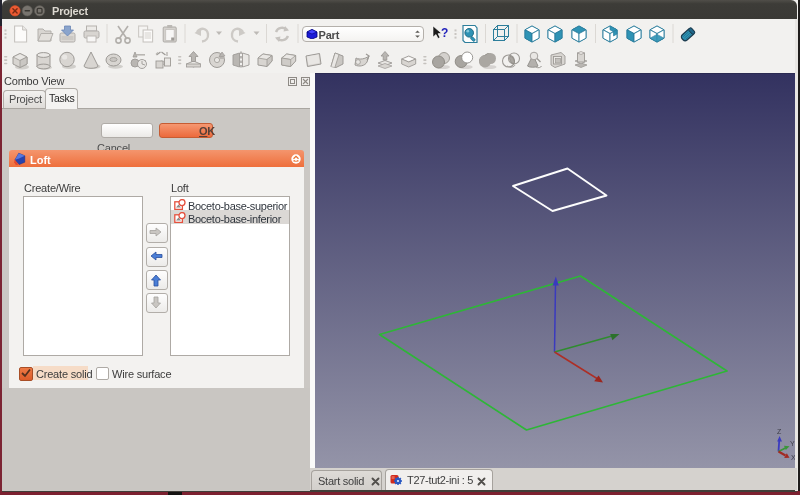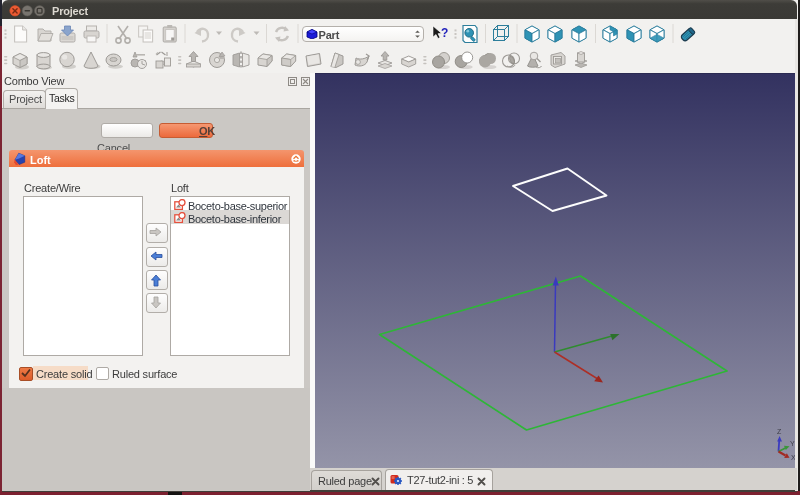--- a/index.html
+++ b/index.html
@@ -386,21 +386,21 @@
   <path d="M4 1 L4 7 L1.5 7 L6 12 L10.5 7 L8 7 L8 1 Z" fill="#c9c6c2" stroke="#a5a29e" stroke-width="0.8"></path>
 </svg>
 
 <div class="abs" style="left:33px;top:365.5px;width:55px;height:14px;background:#f6dcc7;"></div>
 <div class="abs" style="left:19px;top:366.5px;width:12px;height:12px;background:linear-gradient(#ee7a45,#dd5c2a);border:1px solid #a84e26;border-radius:2px;"></div>
 <svg class="abs" style="left:21px;top:368px;" width="10" height="10">
   <path d="M1 5 L4 8 L9 1.5" stroke="#55301e" stroke-width="1.8" fill="none"></path>
 </svg>
 <div class="abs txt" style="left:36px;top:368.5px;">Create solid</div>
 <div class="abs" style="left:96px;top:366.5px;width:11px;height:11px;background:#ffffff;border:1px solid #aeaaa5;border-radius:2px;"></div>
-<div class="abs txt" style="left:112px;top:368.5px;">Ruled surface</div>
+<div class="abs txt" style="left:112px;top:368.5px;">Wire surface</div>
 
 <div class="abs" style="left:2px;top:388px;width:308px;height:102px;background:#c9c6c2;"></div>
 
 <div class="abs" style="left:310px;top:73px;width:4.5px;height:417px;background:#fafaf9;"></div>
 
 <div class="abs" style="left:314.5px;top:73px;width:480.5px;height:395px;background:linear-gradient(#333260,#9494a8);border-top:1.5px solid #2b2a52;box-sizing:border-box;"></div>
 <svg class="abs" style="left:314.5px;top:73px;" width="481" height="395">
 
   <polygon points="252.5,95.5 291.5,122.5 237.5,138 198,113" fill="none" stroke="#fdfdfd" stroke-width="1.9" stroke-linejoin="round"></polygon>
 
@@ -423,21 +423,21 @@
     <text x="462" y="361" font-size="7" fill="#3c3c46" font-family="Liberation Sans">Z</text>
     <text x="475" y="373" font-size="7" fill="#3c3c46" font-family="Liberation Sans">Y</text>
     <text x="476" y="387" font-size="7" fill="#3c3c46" font-family="Liberation Sans">X</text>
   </g>
 </svg>
 
 <div class="abs" style="left:794.5px;top:19px;width:3px;height:472px;background:#e8e6e3;"></div>
 
 <div class="abs" style="left:310px;top:468px;width:487px;height:22px;background:#d5d2ce;"></div>
 <div class="abs" style="left:311px;top:470px;width:71px;height:20px;background:linear-gradient(#dedbd7,#d2cfcb);border:1px solid #a6a29d;border-bottom:none;border-radius:4px 4px 0 0;box-sizing:border-box;"></div>
-<div class="abs txt" style="left:318px;top:476px;color:#3d3d3d;letter-spacing:-0.25px;">Ruled page</div>
+<div class="abs txt" style="left:318px;top:476px;color:#3d3d3d;letter-spacing:-0.25px;">Start solid</div>
 <svg class="abs" style="left:371px;top:477px;" width="9" height="9">
   <path d="M1.5 1.5 L7.5 7.5 M7.5 1.5 L1.5 7.5" stroke="#514e4b" stroke-width="1.9" stroke-linecap="round"></path>
 </svg>
 <div class="abs" style="left:385px;top:469px;width:108px;height:21px;background:#f1efed;border:1px solid #a6a29d;border-bottom:none;border-radius:4px 4px 0 0;box-sizing:border-box;"></div>
 <svg class="abs" style="left:390px;top:474px;" width="13" height="12">
   <rect x="0.5" y="1" width="8" height="8.5" rx="1.5" fill="#cf2b1e"></rect>
   <rect x="1.6" y="2.1" width="3" height="3" fill="#e8604f"></rect>
   <g fill="#2b59c3">
       <circle cx="8" cy="7" r="3.1"></circle>
   <rect x="7.2" y="3" width="1.6" height="8"></rect>

